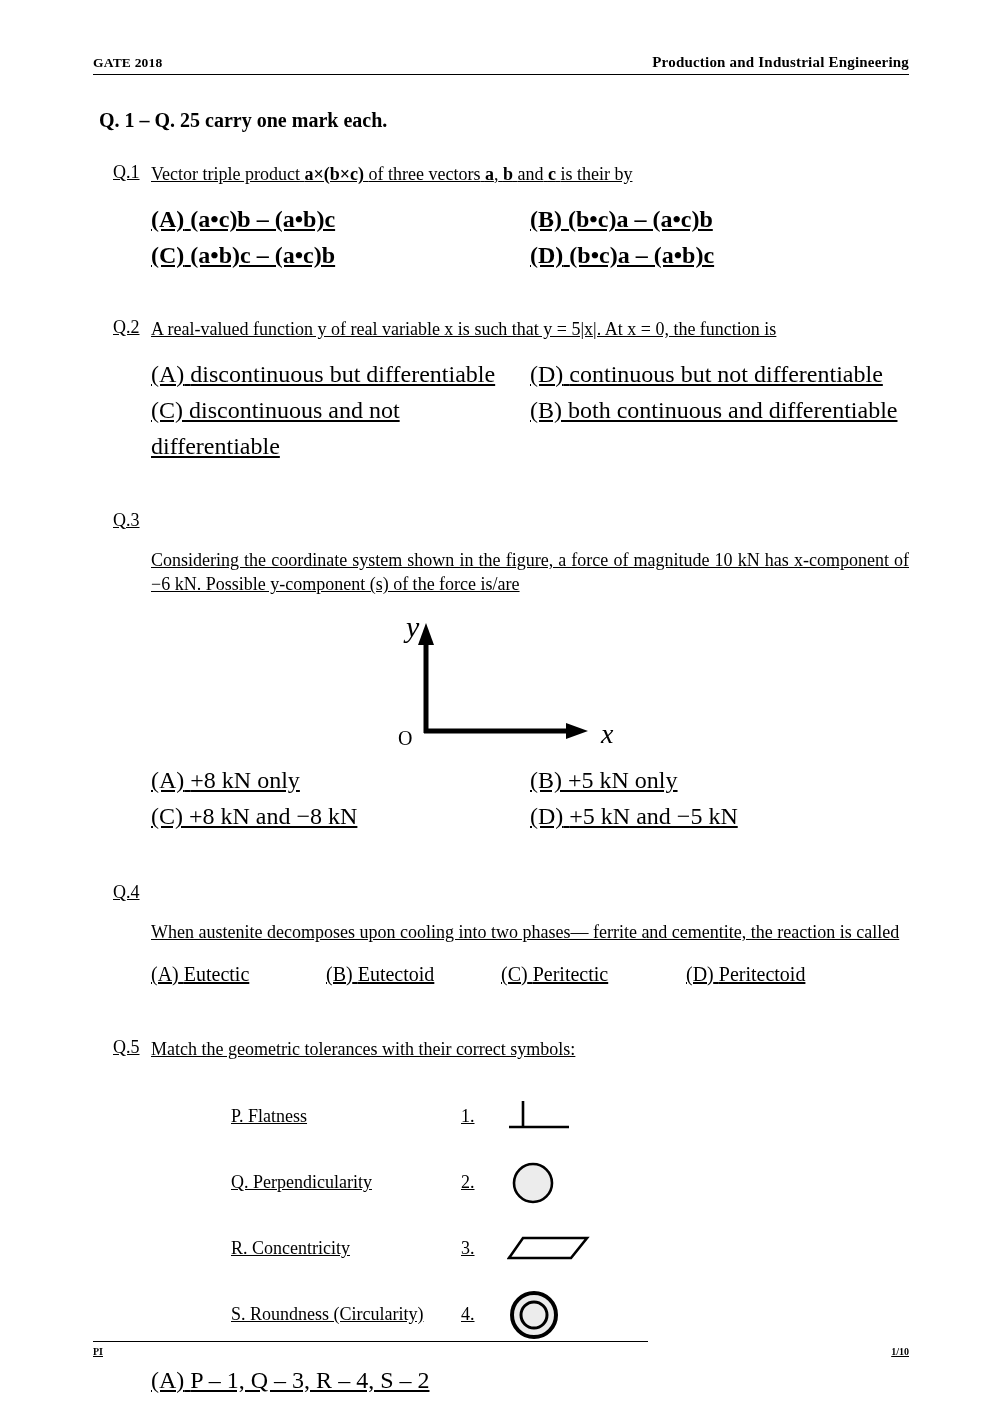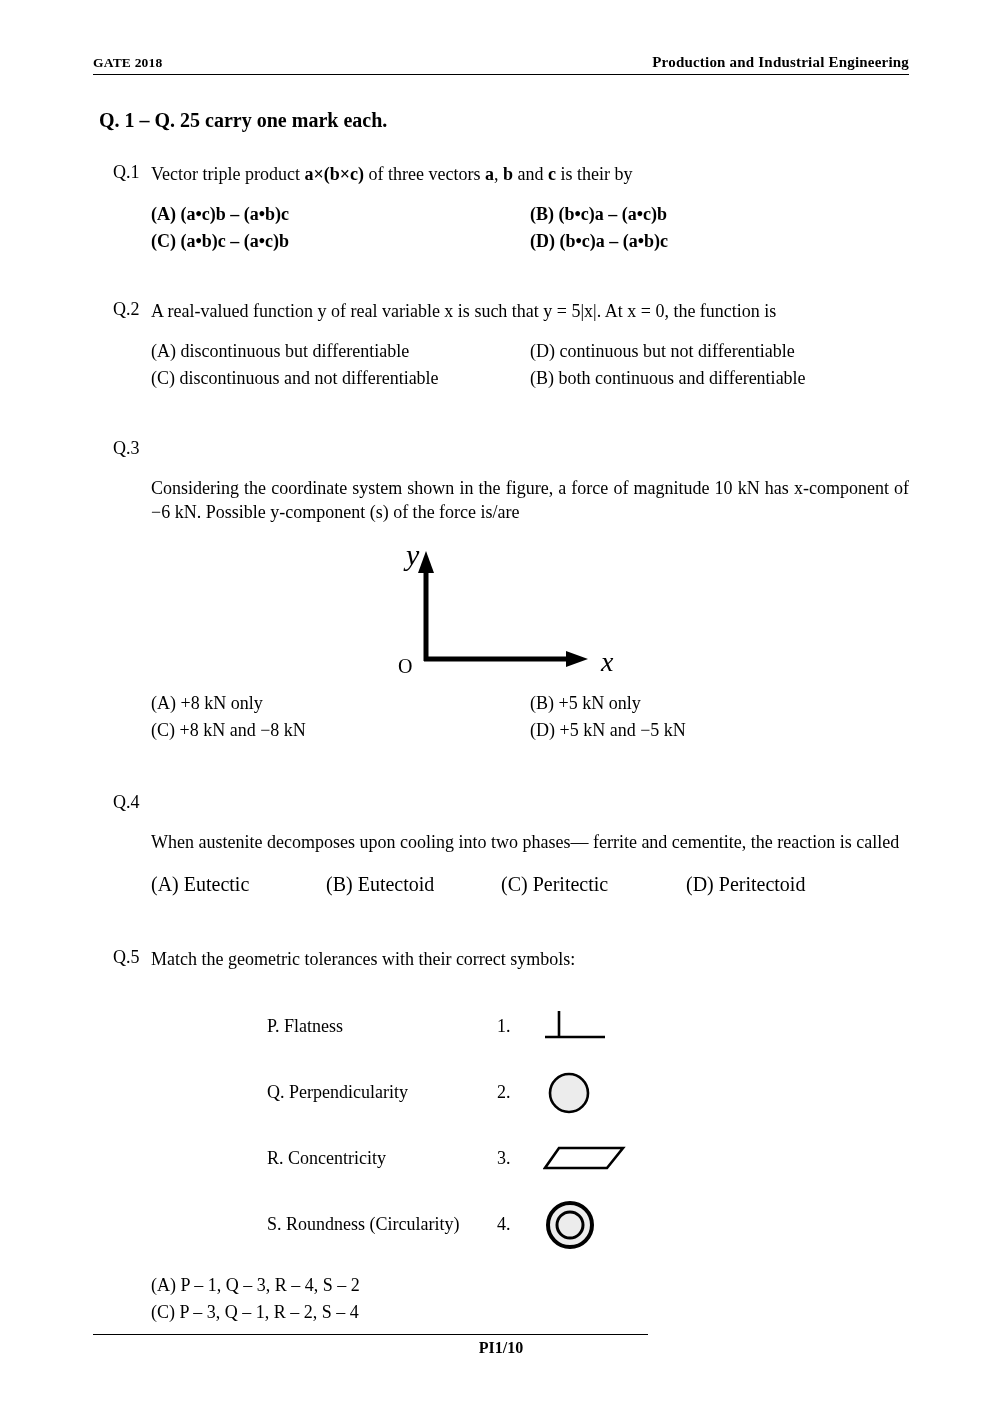--- a/index.html
+++ b/index.html
@@ -30,55 +30,56 @@
   }
   
   .section-title{
     font-size:20px;font-weight:bold;
     margin:34px 0 0 6px;
   }
   
   .q{
     display:flex;
     margin-top:30px;
+    text-decoration:underline;
   }
   .q-num{
     width:58px;flex:0 0 58px;
     font-size:18px;
     padding-left:20px;
     box-sizing:border-box;
   }
   .q-body{flex:1;font-size:18px;line-height:1.38;}
   .q-text{text-align:justify;}
   .q-text.jfy{text-align:justify;text-align-last:left;margin-top:38px;}
   
   .opts-2col{
     display:flex;
     margin-top:14px;
   }
   .opts-2col .col{width:50%;}
-  .opt-line{font-size:18px;line-height:1.5;}
+  .opt-line{font-size:24px;line-height:1.5;}
   .opt-line.bold{font-weight:bold;}
   .opts-4col{
     display:flex;margin-top:16px;font-size:20px;
   }
   .opts-4col .c1{width:175px;}
   .opts-4col .c2{width:175px;}
   .opts-4col .c3{width:185px;}
   .opts-4col .c4{width:185px;}
   .bold{font-weight:bold;}
   
   .fig-axes{
     margin:18px 0 0 0;
     height:135px;
     position:relative;
   }
   
   .match{
-    margin:22px 0 0 116px;
+    margin:22px 0 0 80px;
   }
   .match-row{
     display:flex;align-items:center;
     height:66px;
   }
   .match-row .lbl{
     width:230px;font-size:18px;
   }
   .match-row .num{
     width:46px;font-size:18px;
@@ -90,22 +91,22 @@
   .footer{
     position:absolute;
     left:88px;right:88px;bottom:46px;
   }
   .footer-rule{
     border-top:1.6px solid #000;
     width:555px;
     margin-bottom:4px;
   }
   .footer-row{
-    display:flex;justify-content:center;
-    font-size:16px;font-weight:bold;
+    display:flex;justify-content:space-between;
+    font-size:10px;font-weight:bold;text-decoration:underline;
   }
 </style>
 </head>
 <body>
 
 <div class="page">
 
   <div class="header">
     <div class="left">GATE 2018</div>
     <div class="right">Production and Industrial Engineering</div>

